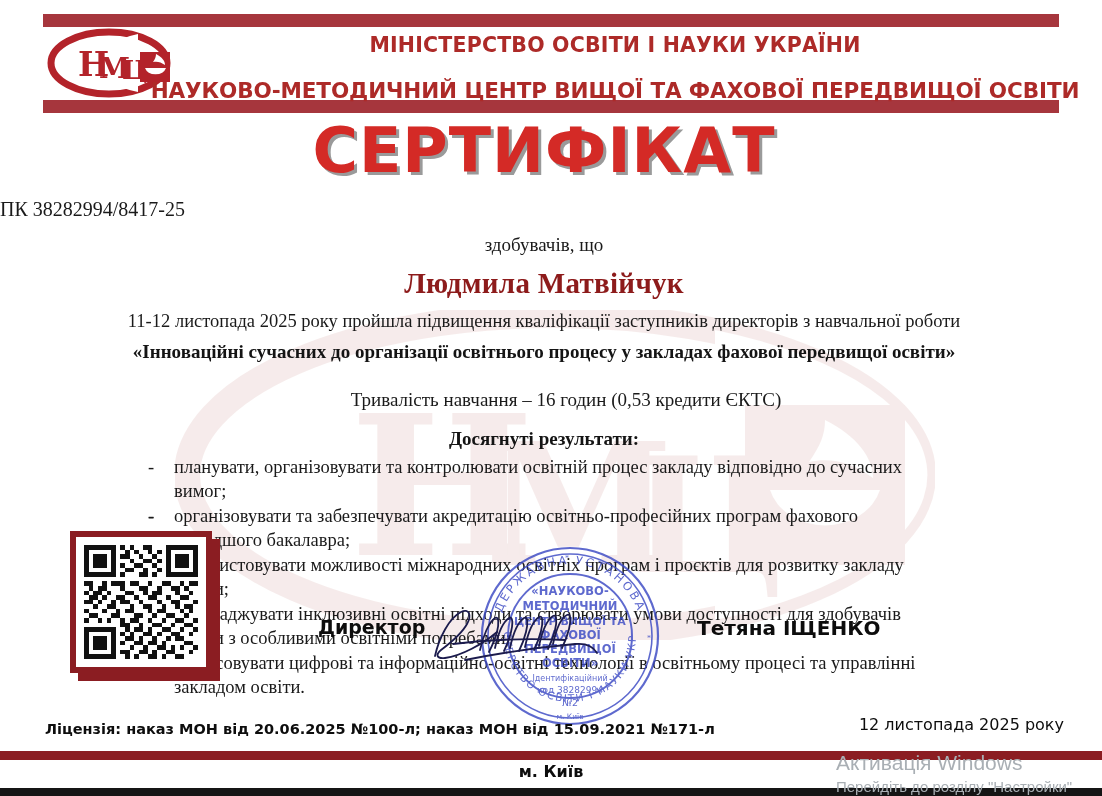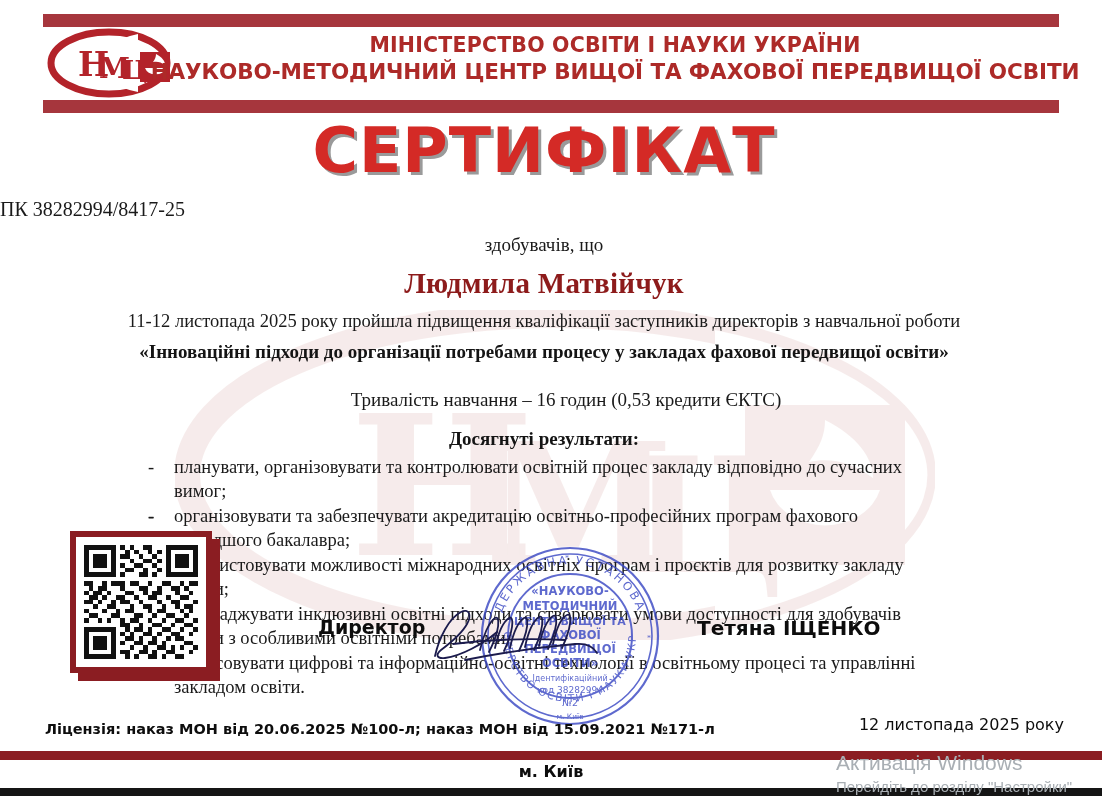--- a/index.html
+++ b/index.html
@@ -18,21 +18,21 @@
   .hdr-bar { position:absolute; left:43px; width:1016px; height:13px; background:#a6363d; }
   .hdr-bar.top { top:14px; }
   .hdr-bar.bottom { top:100px; }
 
   .logo { position:absolute; left:46px; top:28px; width:134px; height:70px; }
   .logo svg { display:block; }
 
   .hdr-text { position:absolute; left:150px; top:32px; width:930px; text-align:center;
               font-family:"DejaVu Sans", sans-serif; color:#ad2a28; }
   .hdr-line1 { font-size:20.5px; font-weight:bold; letter-spacing:0.2px; line-height:26px; }
-  .hdr-line2 { font-size:21.5px; font-weight:bold; letter-spacing:-0.1px; line-height:28px; margin-top:0; }
+  .hdr-line2 { font-size:21.5px; font-weight:bold; letter-spacing:-0.1px; line-height:28px; margin-top:19px; }
 
   
   .watermark { position:absolute; left:175px; top:310px; width:760px; height:330px;
                opacity:0.16; pointer-events:none; }
   .watermark svg { display:block; }
 
   
   .content { position:absolute; left:0; top:118px; width:1088px; }
 
   .cert-title { text-align:center; font-family:"DejaVu Sans", sans-serif;
@@ -136,21 +136,21 @@
       <path d="M650 110 c32 16 48 38 48 58 c-21 -16 -43 -21 -64 -16 c11 -16 16 -27 16 -42 z" fill="#ffffff"></path>
     </svg>
   </div>
 
   <div class="content">
     <div class="cert-title">СЕРТИФІКАТ</div>
     <div class="cert-num">ПК 38282994/8417-25</div>
     <div class="cert-confirm">здобувачів, що</div>
     <div class="person">Людмила Матвійчук</div>
     <div class="line-course">11-12 листопада 2025 року пройшла підвищення кваліфікації заступників директорів з навчальної роботи</div>
-    <div class="line-topic">«Інноваційні підходи до організації потребами процесу у закладах фахової передвищої освіти»</div>
+    <div class="line-topic">«Інноваційні сучасних до організації освітнього процесу у закладах фахової передвищої освіти»</div>
     <div class="duration">Тривалість навчання – 16 годин (0,53 кредити ЄКТС)</div>
     <div class="results-head">Досягнуті результати:</div>
 
     <ul class="bullets">
       <li>
         <span class="dash">-</span>
         <span>планувати, організовувати та контролювати освітній процес закладу відповідно до сучасних вимог;</span>
       </li>
       <li>
         <span class="dash">-</span>

